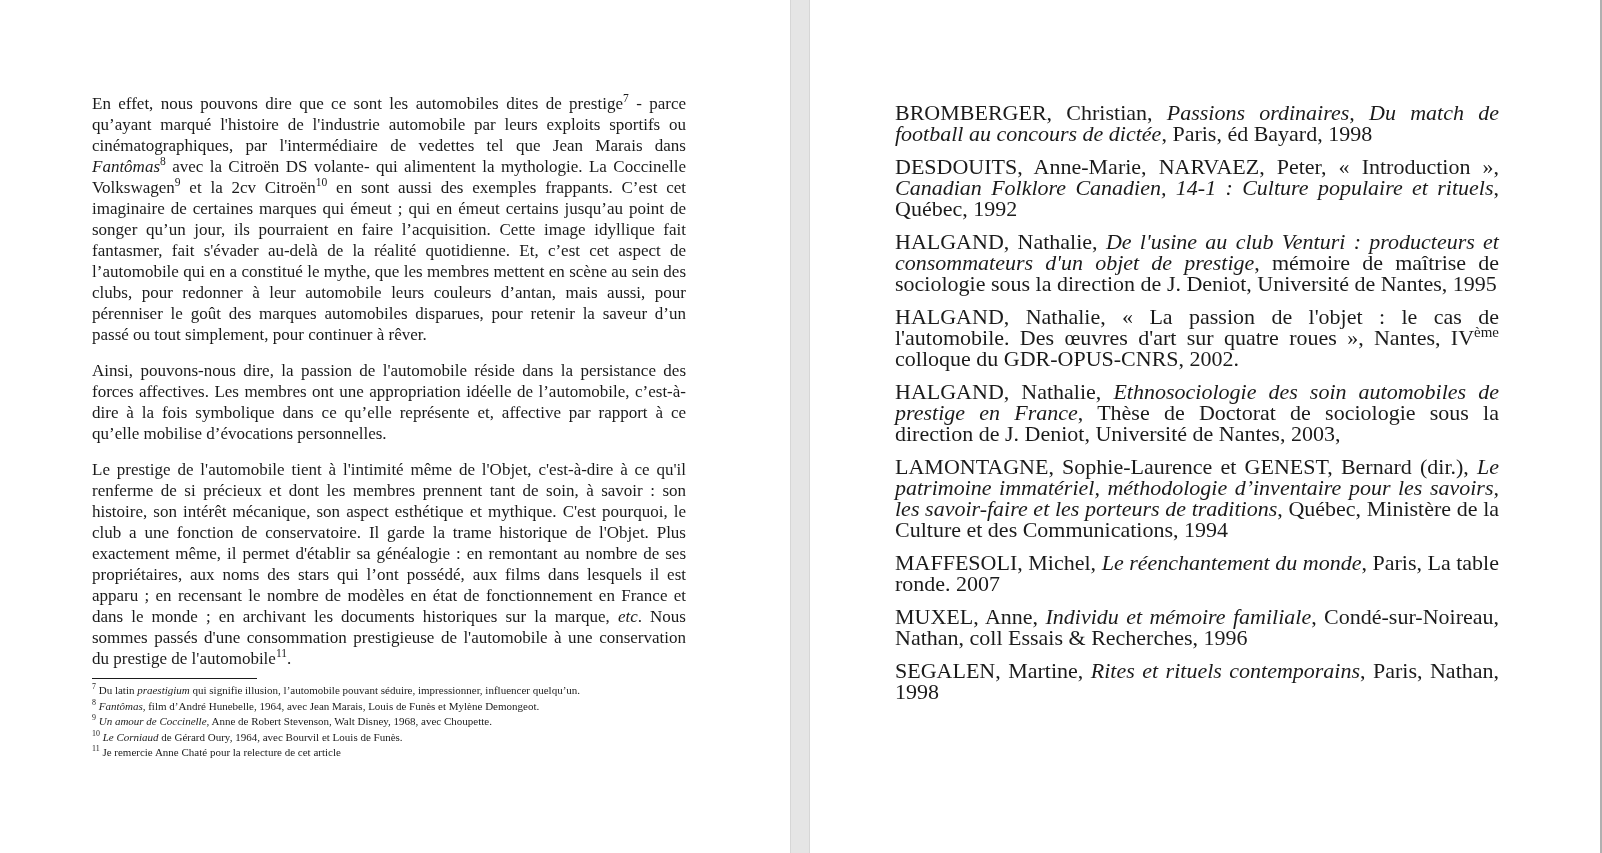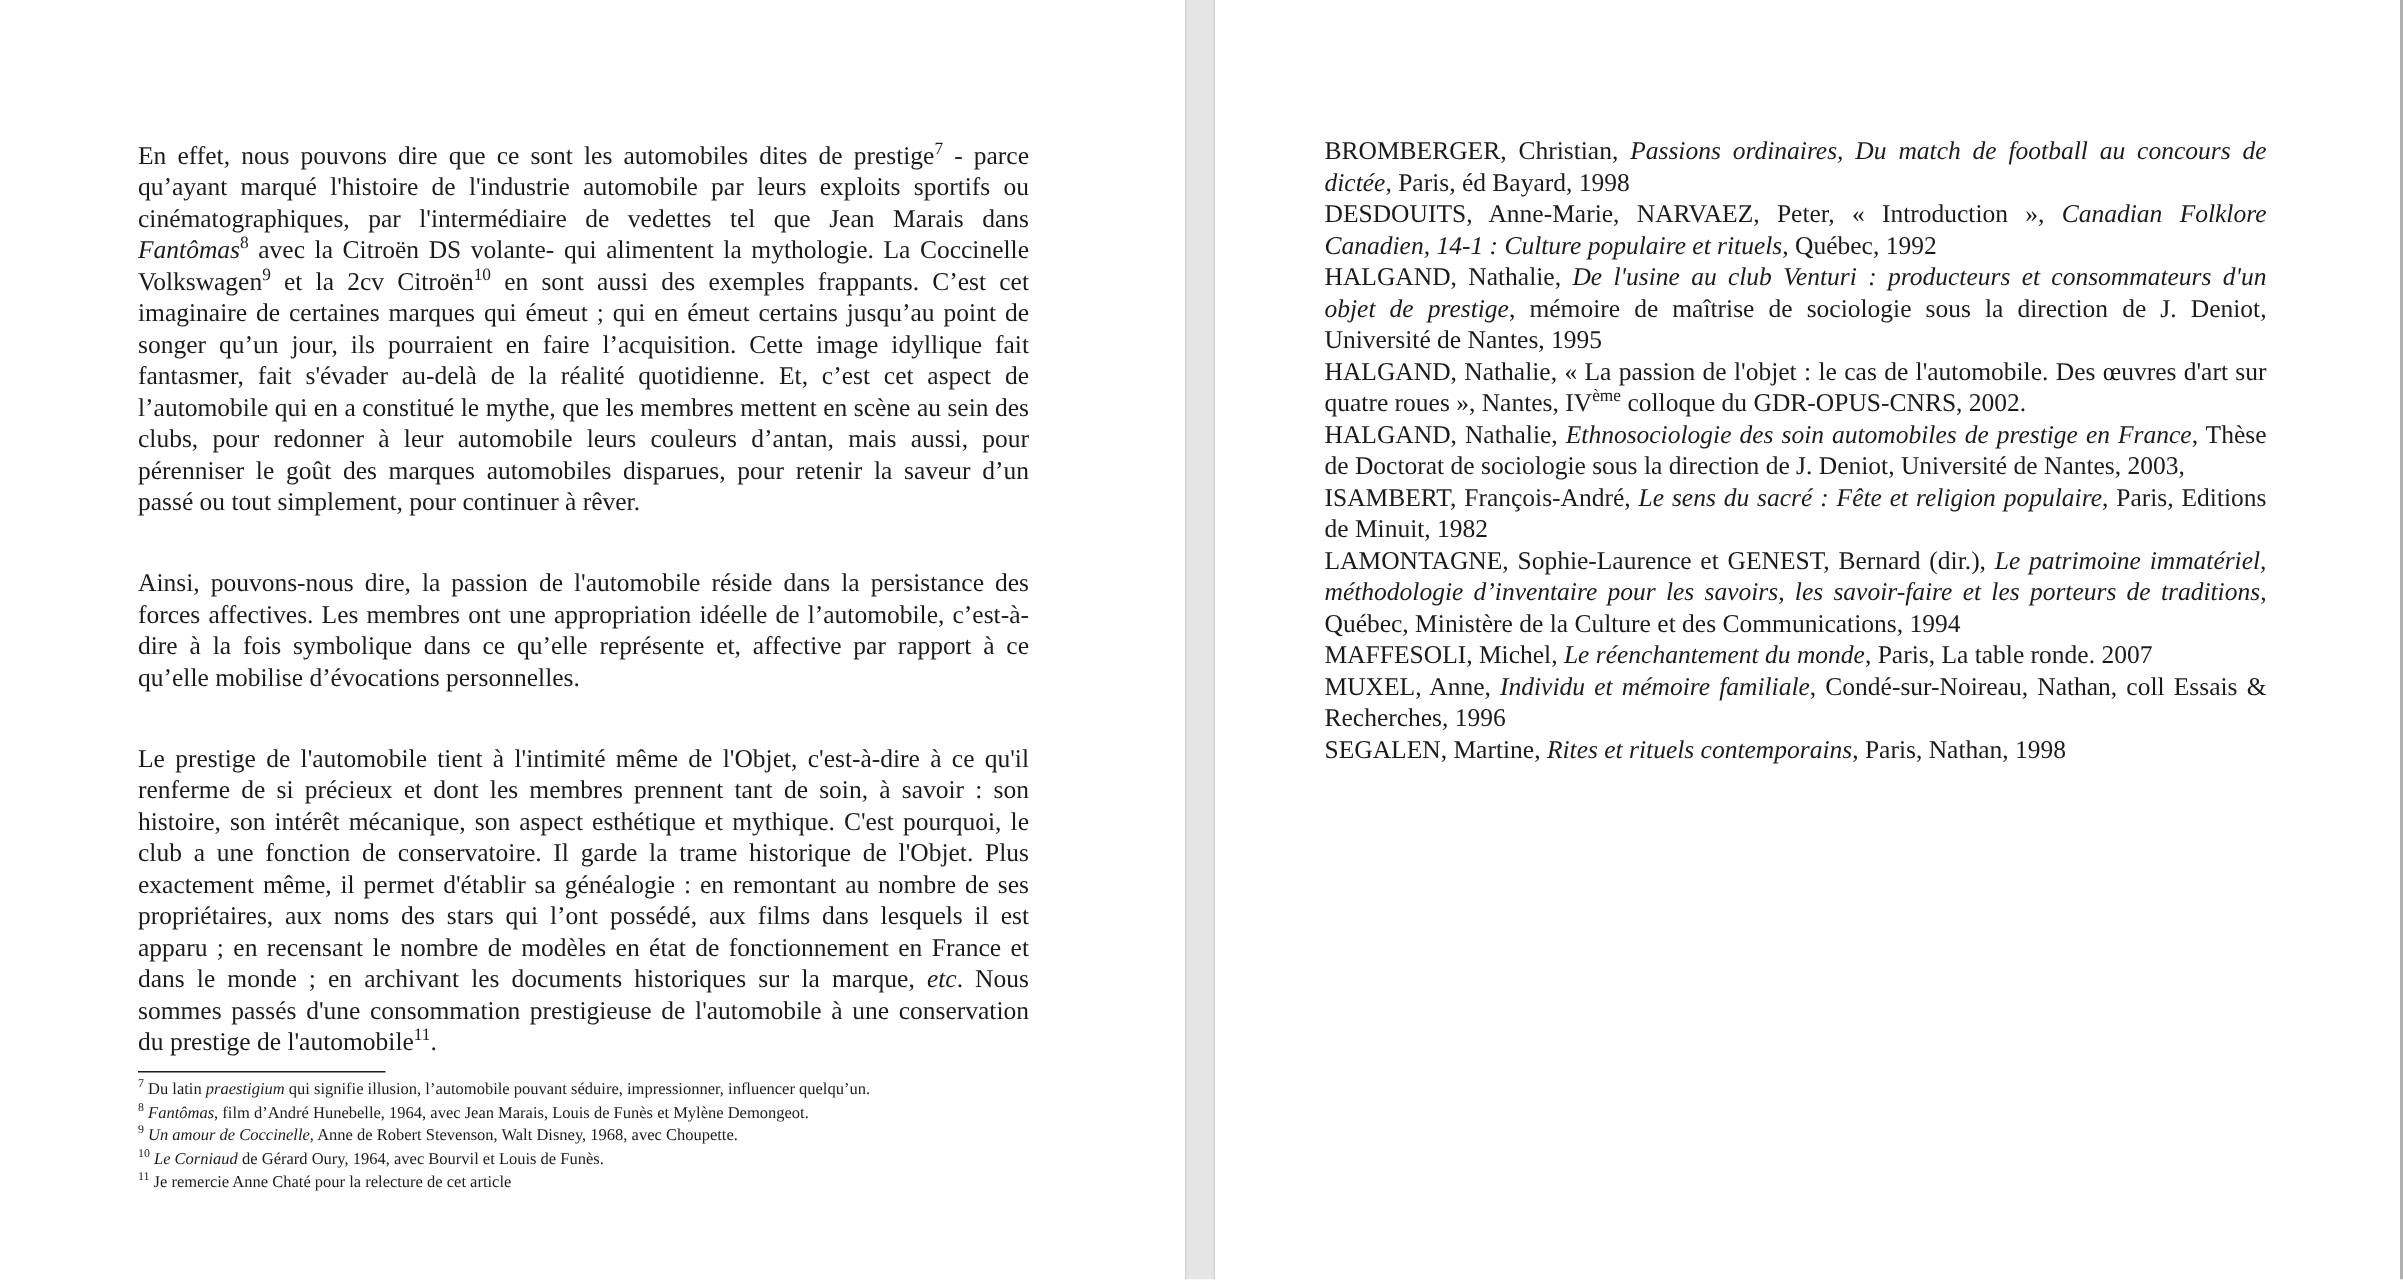--- a/index.html
+++ b/index.html
@@ -33,39 +33,39 @@
   .left-content{
     position:absolute;left:92px;top:93px;width:594px;
   }
   .right-content{
     position:absolute;left:73px;top:90px;width:628px;
   }
   .para{
     margin:0;text-align:justify;
     font-size:17px;line-height:21px;
   }
-  .para + .para{margin-top:33px;}
+  .para + .para{margin-top:15px;}
   sup{
     font-size:68%;line-height:0;vertical-align:super;
   }
   .fn-sep{
     width:165px;height:0;border-top:1px solid #1b1b1b;
     margin:9px 0 4px 0;
   }
   .footnote{
     font-size:11px;line-height:15.6px;text-align:left;margin:0;
   }
   .footnote sup{font-size:72%;}
   .bib-heading{
     font-size:17.5px;line-height:21px;font-weight:bold;
     margin:0 0 16px 0;
   }
   .bib-entry{
-    margin:0;text-align:justify;
-    font-size:17px;line-height:21px;
+    margin:12px;text-align:justify;
+    font-size:22px;line-height:21px;
   }
 </style>
 </head>
 <body>
 
 <div class="spread">
   <div class="page page-left">
     <div class="left-content">
       <div id="left-body">
           <p class="para"><span>En effet, nous pouvons dire que ce sont les automobiles dites de prestige</span><sup>7</sup><span> - parce qu’ayant marqué l'histoire de l'industrie automobile par leurs exploits sportifs ou cinématographiques, par l'intermédiaire de vedettes tel que Jean Marais dans </span><i>Fantômas</i><sup>8</sup><span> avec la Citroën DS volante- qui alimentent la mythologie. La Coccinelle Volkswagen</span><sup>9</sup><span> et la 2cv Citroën</span><sup>10</sup><span> en sont aussi des exemples frappants. C’est cet imaginaire de certaines marques qui émeut ; qui en émeut certains jusqu’au point de songer qu’un jour, ils pourraient en faire l’acquisition. Cette image idyllique fait fantasmer, fait s'évader au-delà de la réalité quotidienne. Et, c’est cet aspect de l’automobile qui en a constitué le mythe, que les membres mettent en scène au sein des clubs, pour redonner à leur automobile leurs couleurs d’antan, mais aussi, pour pérenniser le goût des marques automobiles disparues, pour retenir la saveur d’un passé ou tout simplement, pour continuer à rêver.</span></p>
@@ -84,21 +84,20 @@
   </div>
   <div class="page-gap"></div>
   <div class="page page-right">
     <div class="right-content">
       <div id="bib-entries">
           <p class="bib-entry"><span>BROMBERGER, Christian, </span><i>Passions ordinaires, Du match de football au concours de dictée</i><span>, Paris, éd Bayard, 1998</span></p>
           <p class="bib-entry"><span>DESDOUITS, Anne-Marie, NARVAEZ, Peter, « Introduction », </span><i>Canadian Folklore Canadien, 14-1 : Culture populaire et rituels</i><span>, Québec, 1992</span></p>
           <p class="bib-entry"><span>HALGAND, Nathalie, </span><i>De l'usine au club Venturi : producteurs et consommateurs d'un objet de prestige</i><span>, mémoire de maîtrise de sociologie sous la direction de J. Deniot, Université de Nantes, 1995</span></p>
           <p class="bib-entry"><span>HALGAND, Nathalie, « La passion de l'objet : le cas de l'automobile. Des œuvres d'art sur quatre roues », Nantes, IV</span><sup>ème</sup><span> colloque du GDR-OPUS-CNRS, 2002.</span></p>
           <p class="bib-entry"><span>HALGAND, Nathalie, </span><i>Ethnosociologie des soin automobiles de prestige en France</i><span>, Thèse de Doctorat de sociologie sous la direction de J. Deniot, Université de Nantes, 2003,</span></p>
-          <p class="bib-entry"><span>ISAMBERT, François-André, </span><i>Le sens du sacré : Fête et religion populaire</i><span>, Paris, Editions de Minuit, 1982</span></p>
           <p class="bib-entry"><span>LAMONTAGNE, Sophie-Laurence et GENEST, Bernard (dir.), </span><i>Le patrimoine immatériel, méthodologie d’inventaire pour les savoirs, les savoir-faire et les porteurs de traditions</i><span>, Québec, Ministère de la Culture et des Communications, 1994</span></p>
           <p class="bib-entry"><span>MAFFESOLI, Michel, </span><i>Le réenchantement du monde</i><span>, Paris, La table ronde. 2007</span></p>
           <p class="bib-entry"><span>MUXEL, Anne, </span><i>Individu et mémoire familiale</i><span>, Condé-sur-Noireau, Nathan, coll Essais &amp; Recherches, 1996</span></p>
           <p class="bib-entry"><span>SEGALEN, Martine, </span><i>Rites et rituels contemporains</i><span>, Paris, Nathan, 1998</span></p>
         </div>
     </div>
   </div>
 </div>
 <div class="edge-border"></div>
 

